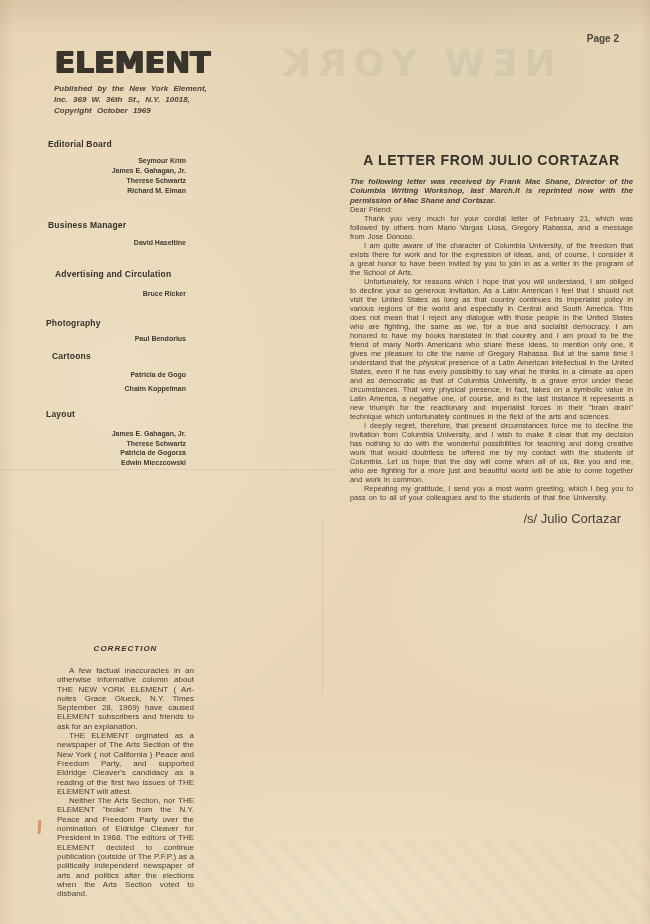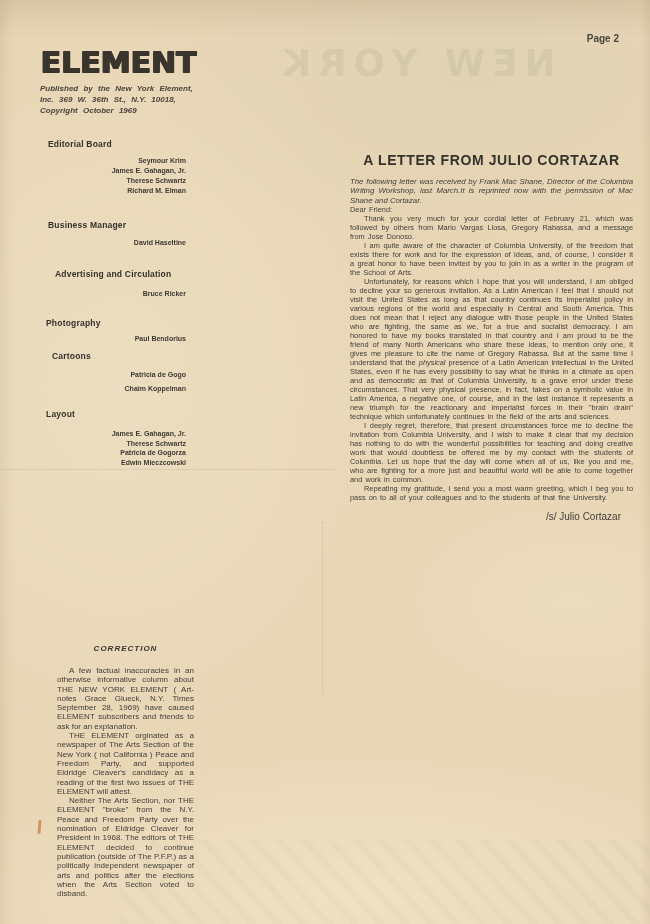--- a/index.html
+++ b/index.html
@@ -19,21 +19,21 @@
   }
   
   .page::after{
     content:"";position:absolute;left:120px;top:840px;width:530px;height:84px;
     background:repeating-linear-gradient(48deg, rgba(150,162,140,0.06) 0 7px, transparent 7px 19px);
     pointer-events:none;
   }
   .page-number{position:absolute;top:33px;right:31px;font-size:10px;font-weight:bold;color:#4a443c;}
 
   
-  .masthead{position:absolute;left:40px;top:48px;width:220px;}
+  .masthead{position:absolute;left:54px;top:48px;width:220px;}
   .logo{
     font-family:"DejaVu Sans",sans-serif;font-weight:bold;font-size:30px;line-height:30px;
     color:#3a352c;letter-spacing:0px;transform:scaleY(0.95);transform-origin:left top;
     text-shadow:1.3px 0 0 #3a352c, 0 1px 0 #3a352c, 1.3px 1px 0 #3a352c;
     white-space:nowrap;
   }
   .address{margin-top:5px;font-size:8px;line-height:11px;font-style:italic;font-weight:bold;
     color:#4a443c;word-spacing:3px;}
   .ghost-bleed{
     position:absolute;left:258px;top:42px;width:315px;text-align:center;
@@ -46,26 +46,26 @@
   .names{position:absolute;left:48px;width:138px;text-align:right;font-size:7px;font-weight:bold;
     color:#3f3a33;line-height:10px;}
   .names div{white-space:nowrap;}
   .names.wide-gap{line-height:14px;}
   .names.tight{line-height:9.6px;}
 
   
   .letter{position:absolute;left:350px;top:152px;width:283px;}
   .letter-title{text-align:center;font-size:14px;font-weight:bold;letter-spacing:0.6px;
     color:#35312b;margin:0 0 9px 0;}
-  .letter-intro{font-size:7.8px;line-height:9.4px;font-style:italic;font-weight:normal;
+  .letter-intro{font-size:7.8px;line-height:9.4px;font-style:italic;font-weight:bold;
     color:#45403a;text-align:justify;margin:0;}
   .letter-body p{margin:0;font-size:7.4px;line-height:9px;text-align:justify;
     text-indent:14px;color:#45403a;word-spacing:1px;}
   .letter-body p.no-indent{text-indent:0;}
-  .signature{margin-top:9px;text-align:right;padding-right:12px;font-size:10px;color:#45403a;}
+  .signature{margin-top:9px;text-align:right;padding-right:12px;font-size:13px;color:#45403a;}
 
   
   .correction{position:absolute;left:57px;top:644px;width:137px;}
   .correction-heading{text-align:center;font-size:8px;font-weight:bold;letter-spacing:1px;
     color:#3a352e;margin:0 0 13px 0;font-style:italic;}
   .correction p{margin:0;font-size:8px;line-height:9.3px;text-align:justify;text-indent:12px;
     color:#45403a;}
 
   
   .crease-h{position:absolute;left:0;top:469px;width:335px;height:1px;

